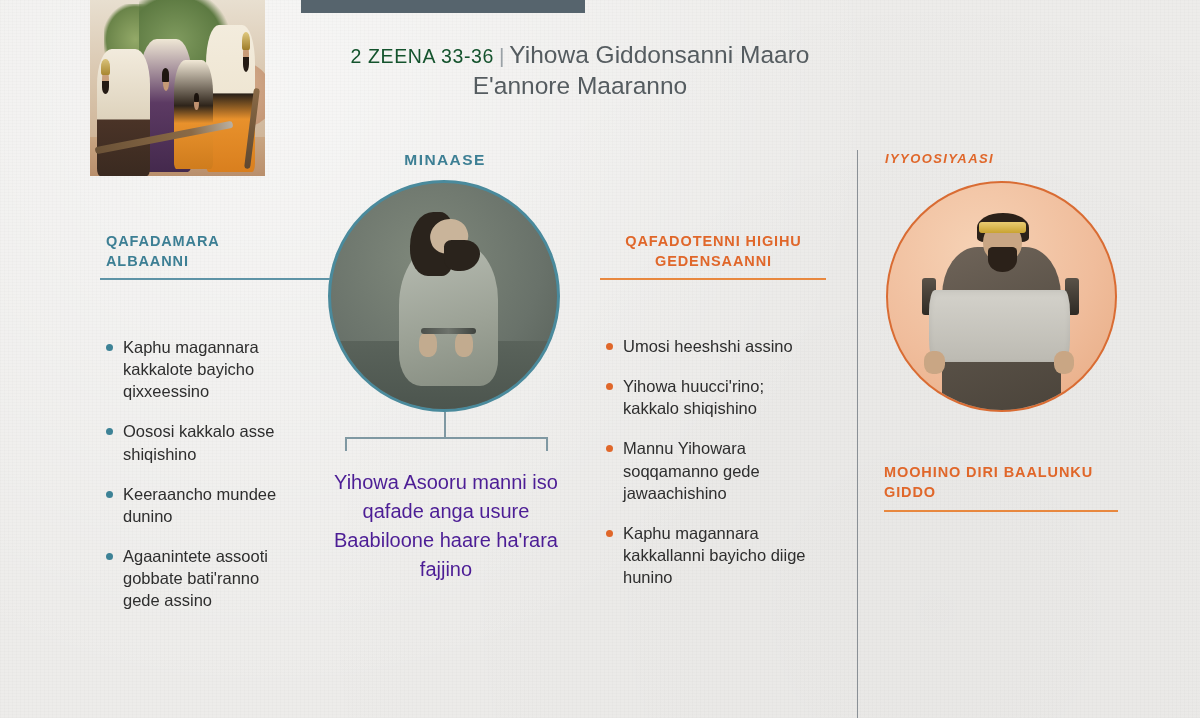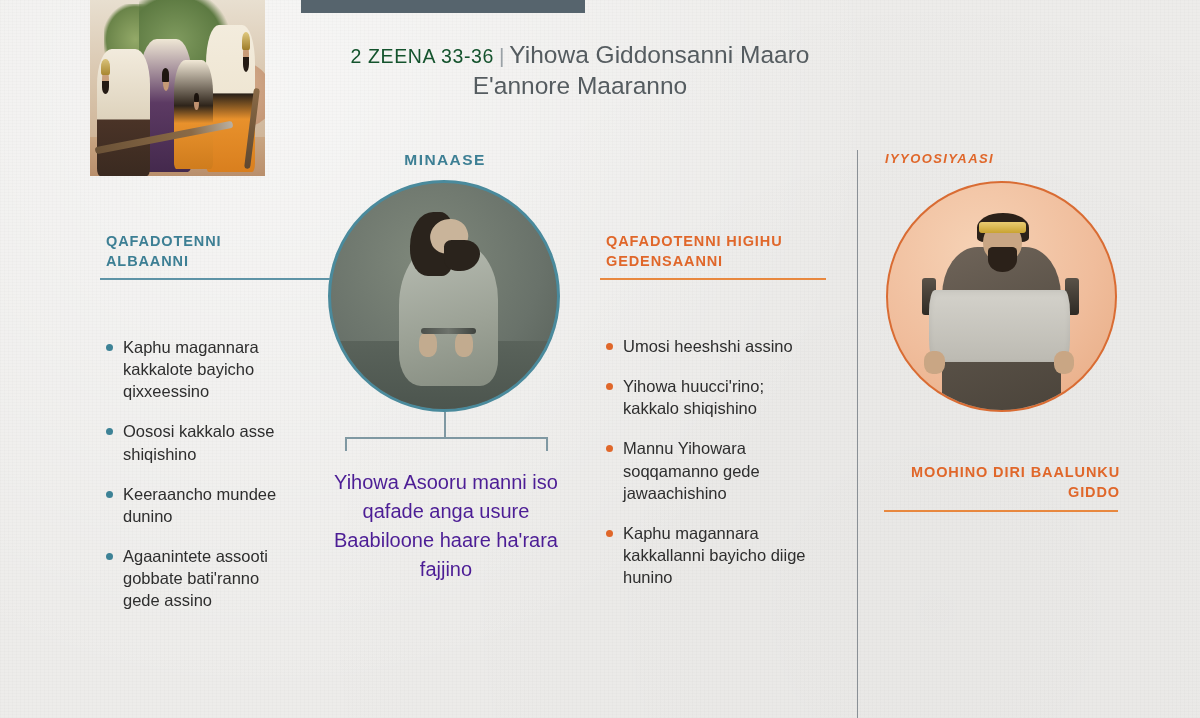--- a/index.html
+++ b/index.html
@@ -164,21 +164,21 @@
   .j-rod.r{left:78%;}
   .j-hand{position:absolute;top:74%;width:9%;height:10%;background:#c9a684;border-radius:42%;}
   .j-hand.l{left:16%;}
   .j-hand.r{left:73%;}
 
   
   .col-head{
     font-weight:bold;font-size:14.5px;letter-spacing:.9px;line-height:1.35;
   }
   .col-head.teal{color:#3d7f94;}
-  .col-head.orange{color:#e0672a;}
+  .col-head.orange{color:#e0672a;text-align:center;}
 
   .rule{height:1.6px;}
   .rule.teal{background:#5e93a6;}
   .rule.orange{background:#e8883f;}
 
   ul.bullets{list-style:none;margin:0;padding:0;}
   ul.bullets li{
     position:relative;padding-left:17px;margin-bottom:18px;
     font-size:16.5px;line-height:1.34;color:#2e2e2e;
   }
@@ -193,21 +193,21 @@
   .col-left .rule{position:absolute;left:-6px;top:46px;width:230px;}
   .col-left ul{margin-top:65px;}
 
   
   .col-mid{position:absolute;left:606px;top:232px;width:215px;}
   .col-mid .rule{position:absolute;left:-6px;top:46px;width:226px;}
   .col-mid ul{margin-top:64px;}
 
   
   .col-right{position:absolute;left:884px;top:463px;width:236px;}
-  .col-right .col-head{text-align:right;}
+  .col-right .col-head{text-align:left;}
   .col-right .rule{position:absolute;left:0;top:47px;width:234px;}
   .col-right ul{margin-top:62px;padding-left:26px;}
   .col-right ul li{padding-left:17px;}
 </style>
 </head>
 <body>
 
 <div class="paper-texture"></div>
 
 <div class="top-bar"></div>
@@ -276,21 +276,21 @@
   <div class="j-crown"></div>
   <div class="j-beard"></div>
   <div class="j-rod l"></div>
   <div class="j-rod r"></div>
   <div class="j-scroll"></div>
   <div class="j-hand l"></div>
   <div class="j-hand r"></div>
 </div>
 
 <div class="col-left">
-  <div class="col-head teal">QAFADOTENNI ALBAANNI</div>
+  <div class="col-head teal">QAFADAMARA ALBAANNI</div>
   <div class="rule teal"></div>
   <ul class="bullets teal">
     <li>Kaphu magannara kakkalote bayicho qixxeessino</li>
     <li>Oososi kakkalo asse shiqishino</li>
     <li>Keeraancho mundee dunino</li>
     <li>Agaanintete assooti gobbate bati'ranno gede assino</li>
   </ul>
 </div>
 
 <div class="col-mid">

